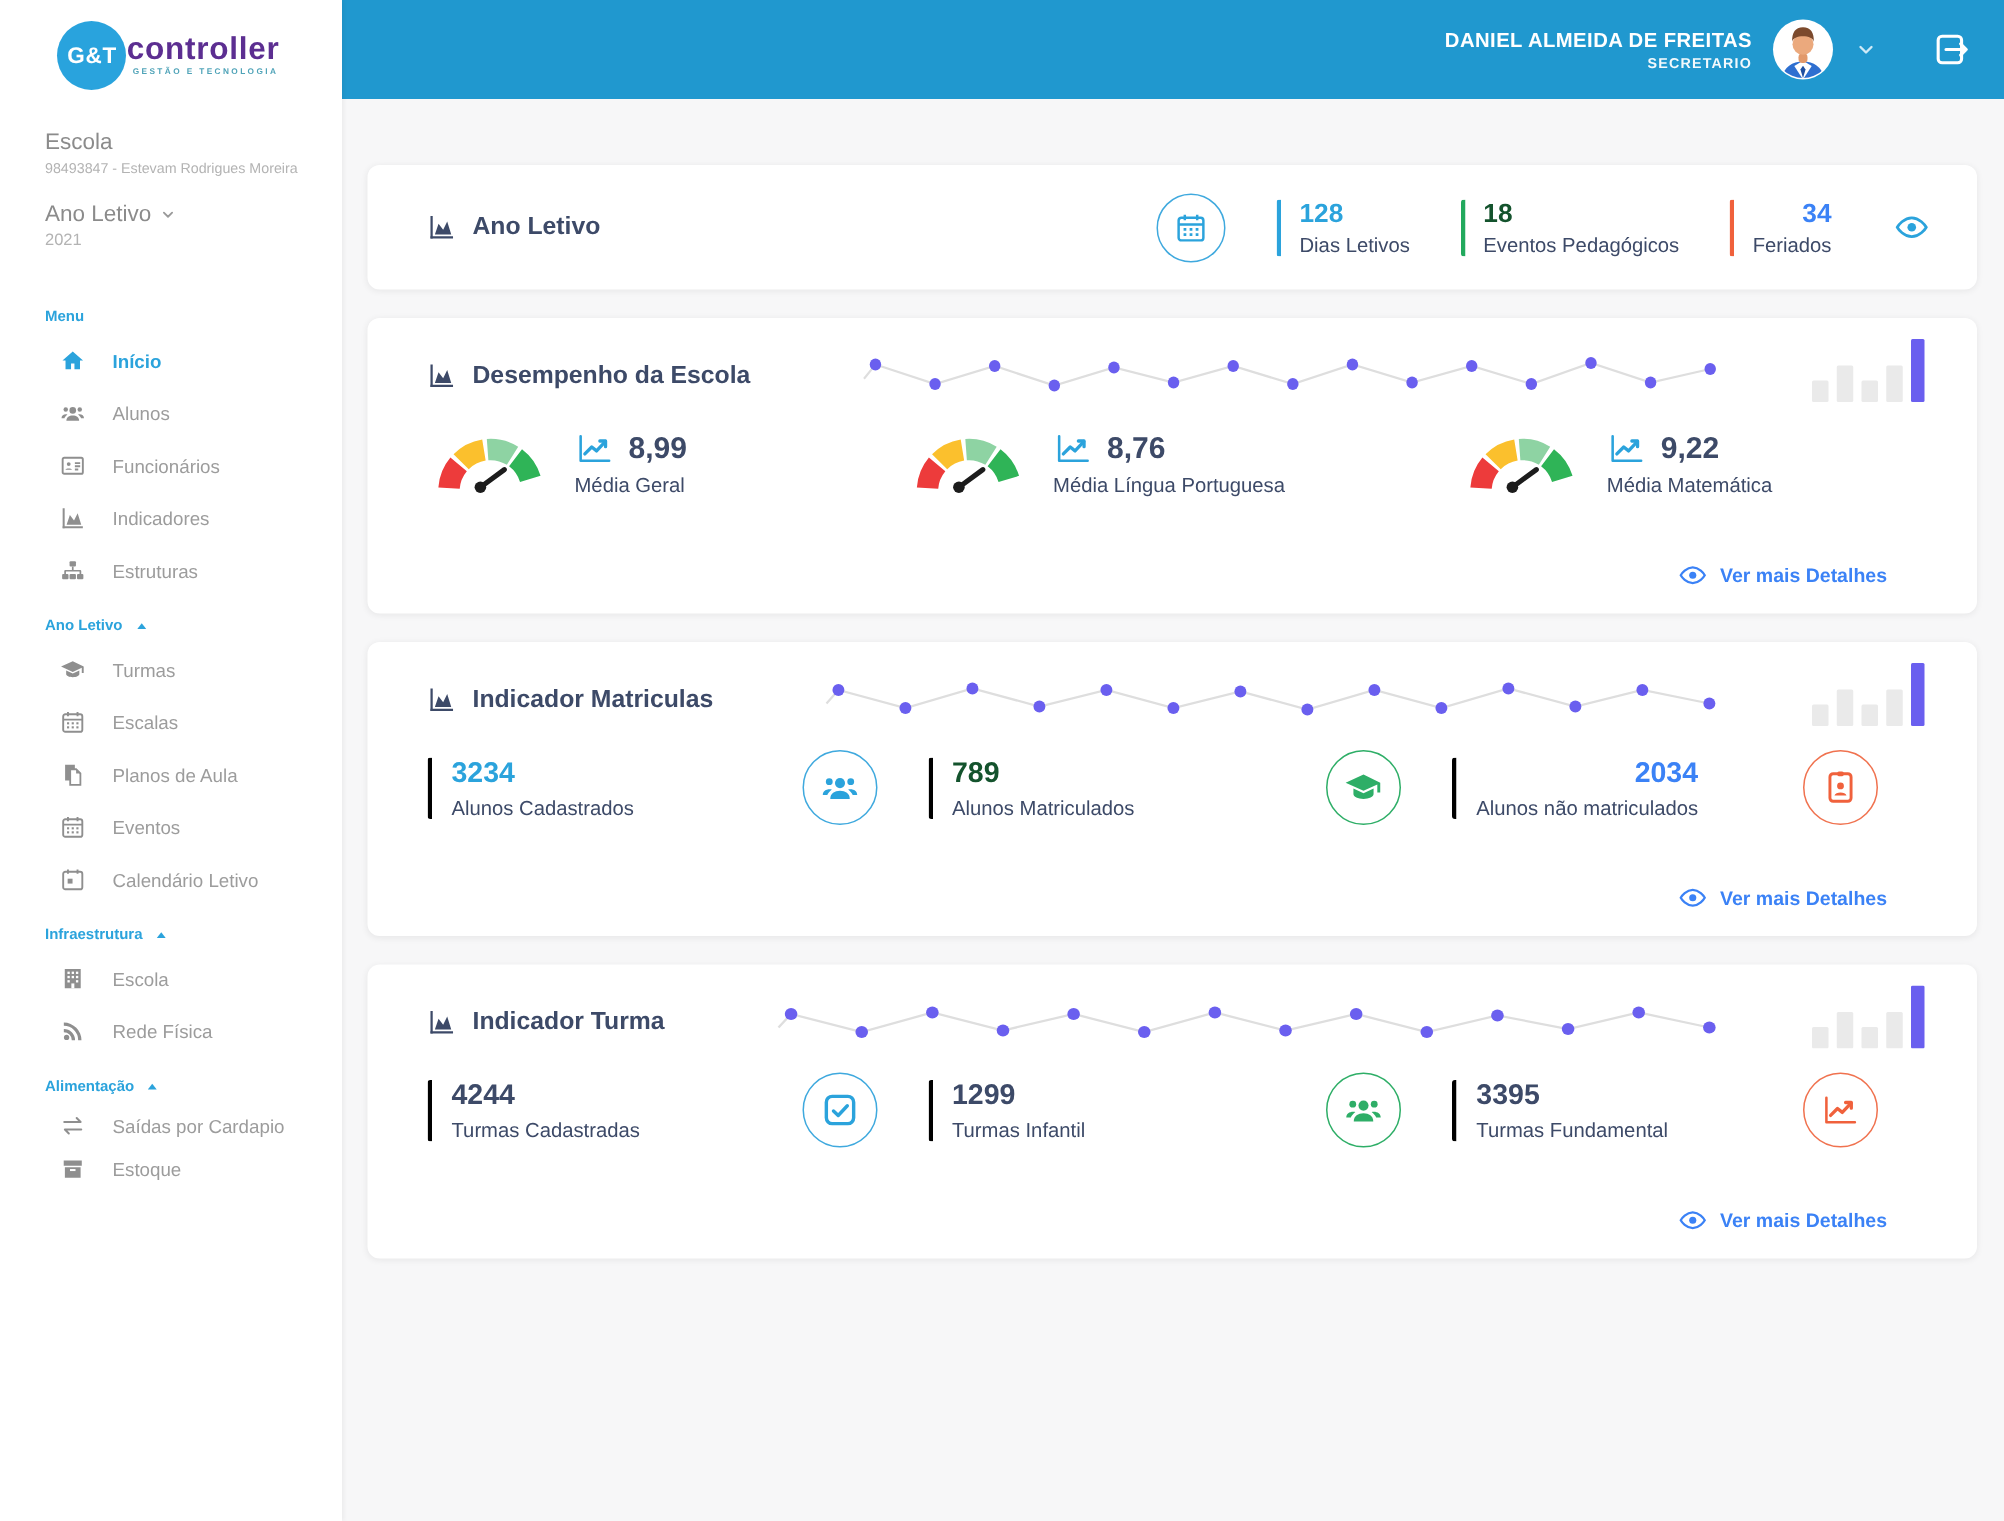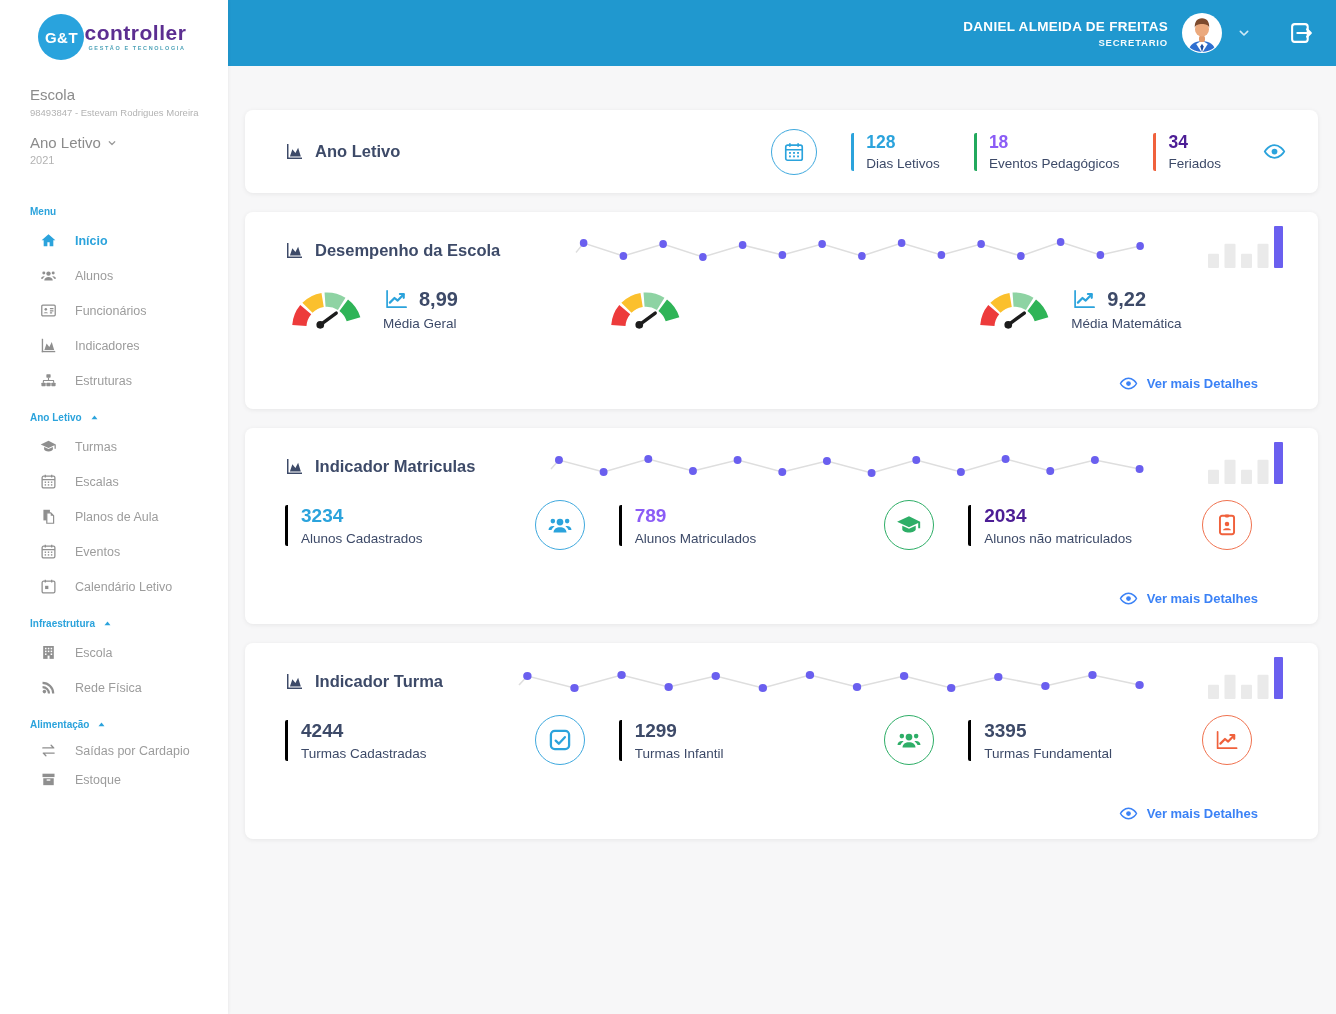--- a/index.html
+++ b/index.html
@@ -80,22 +80,22 @@
   .card.ano { height:83px; display:flex; align-items:center; padding:0 32px 0 40px; }
   .cal-circle {
     width:46px; height:46px; border-radius:50%; border:1.6px solid #3fa9de; color:#2ba3dc;
     display:flex; align-items:center; justify-content:center; margin-left:auto; flex:0 0 46px;
   }
   .cal-circle svg { width:22px; height:22px; }
   .mini-stat { border-left:3.5px solid; border-radius:2px; padding-left:12px; margin-left:34px; }
   .mini-stat .ms-val { font-size:17.5px; font-weight:bold; line-height:19px; }
   .mini-stat .ms-label { font-size:13.5px; color:#3d4a68; margin-top:4px; white-space:nowrap; }
   .b-blue { border-color:#2ba3dc; } .v-blue { color:#2ba3dc; }
-  .b-green { border-color:#22a95d; } .v-green { color:#8b5cf6; }
-  .b-orange { border-color:#f0613c; } .v-orange { color:#4c1d95; }
+  .b-green { border-color:#22a95d; } .v-green { color:#14532d; }
+  .b-orange { border-color:#f0613c; } .v-orange { color:#3b82f6;text-align:right; }
   .v-navy { color:#3d4a68; }
   .eye-btn { width:23px; height:23px; color:#2ba3dc; margin-left:42px; cursor:pointer; display:inline-flex; }
   .eye-btn svg { width:100%; height:100%; }
 
   
   .card.panel { padding:20px 32px 12px 40px; display:flex; flex-direction:column; }
   .panel-head { display:flex; align-items:center;gap:32px; }
   .sparkline { flex:1; height:30px; margin:0 28px 0 44px; }
   .sparkline svg { width:100%; height:100%; overflow:visible; }
   .minibar { width:78px; height:42px; flex:0 0 78px; margin-top:-6px; }
@@ -520,20 +520,33 @@
             <span class="gauge"><svg viewBox="0 0 100 62">
                   <g fill="none">
                     <path d="M17.1 51.7 A33 33 0 0 1 24.7 32.8" stroke="#ED3B3B" stroke-width="17"></path>
                     <path d="M26.7 30.7 A33 33 0 0 1 44.8 21.4" stroke="#FBC02D" stroke-width="17"></path>
                     <path d="M47.7 21.1 A33 33 0 0 1 67.5 26.0" stroke="#8ED3A3" stroke-width="17"></path>
                     <path d="M69.9 27.6 A33 33 0 0 1 81.6 44.4" stroke="#2FB457" stroke-width="17"></path>
                   </g>
                   <line x1="42" y1="51" x2="61" y2="37" stroke="#1c1c1c" stroke-width="4" stroke-linecap="round"></line>
                   <circle cx="42" cy="51" r="4.6" fill="#1c1c1c"></circle>
                 </svg></span>
+            <div class="metric-text">
+              <div class="m-top">
+                <span class="m-ico">
+                    <svg viewBox="0 0 26 24" fill="none" stroke="currentColor" stroke-linecap="round" stroke-linejoin="round">
+                      <path d="M3.6 3.8v16.4h19" stroke-width="1.7"></path>
+                      <path d="M6.4 15.6 11 11l3.2 2.6 5.8-6.2" stroke-width="2.2"></path>
+                      <path d="M16.4 7h3.8v3.8" stroke-width="2.2"></path>
+                    </svg>
+                  </span>
+                <span class="m-val">8,76</span>
+              </div>
+              <div class="m-label">Média Língua Portuguesa</div>
+            </div>
           </div>
           <div class="metric">
             <span class="gauge"><svg viewBox="0 0 100 62">
                   <g fill="none">
                     <path d="M17.1 51.7 A33 33 0 0 1 24.7 32.8" stroke="#ED3B3B" stroke-width="17"></path>
                     <path d="M26.7 30.7 A33 33 0 0 1 44.8 21.4" stroke="#FBC02D" stroke-width="17"></path>
                     <path d="M47.7 21.1 A33 33 0 0 1 67.5 26.0" stroke="#8ED3A3" stroke-width="17"></path>
                     <path d="M69.9 27.6 A33 33 0 0 1 81.6 44.4" stroke="#2FB457" stroke-width="17"></path>
                   </g>
                   <line x1="42" y1="51" x2="61" y2="37" stroke="#1c1c1c" stroke-width="4" stroke-linecap="round"></line>

